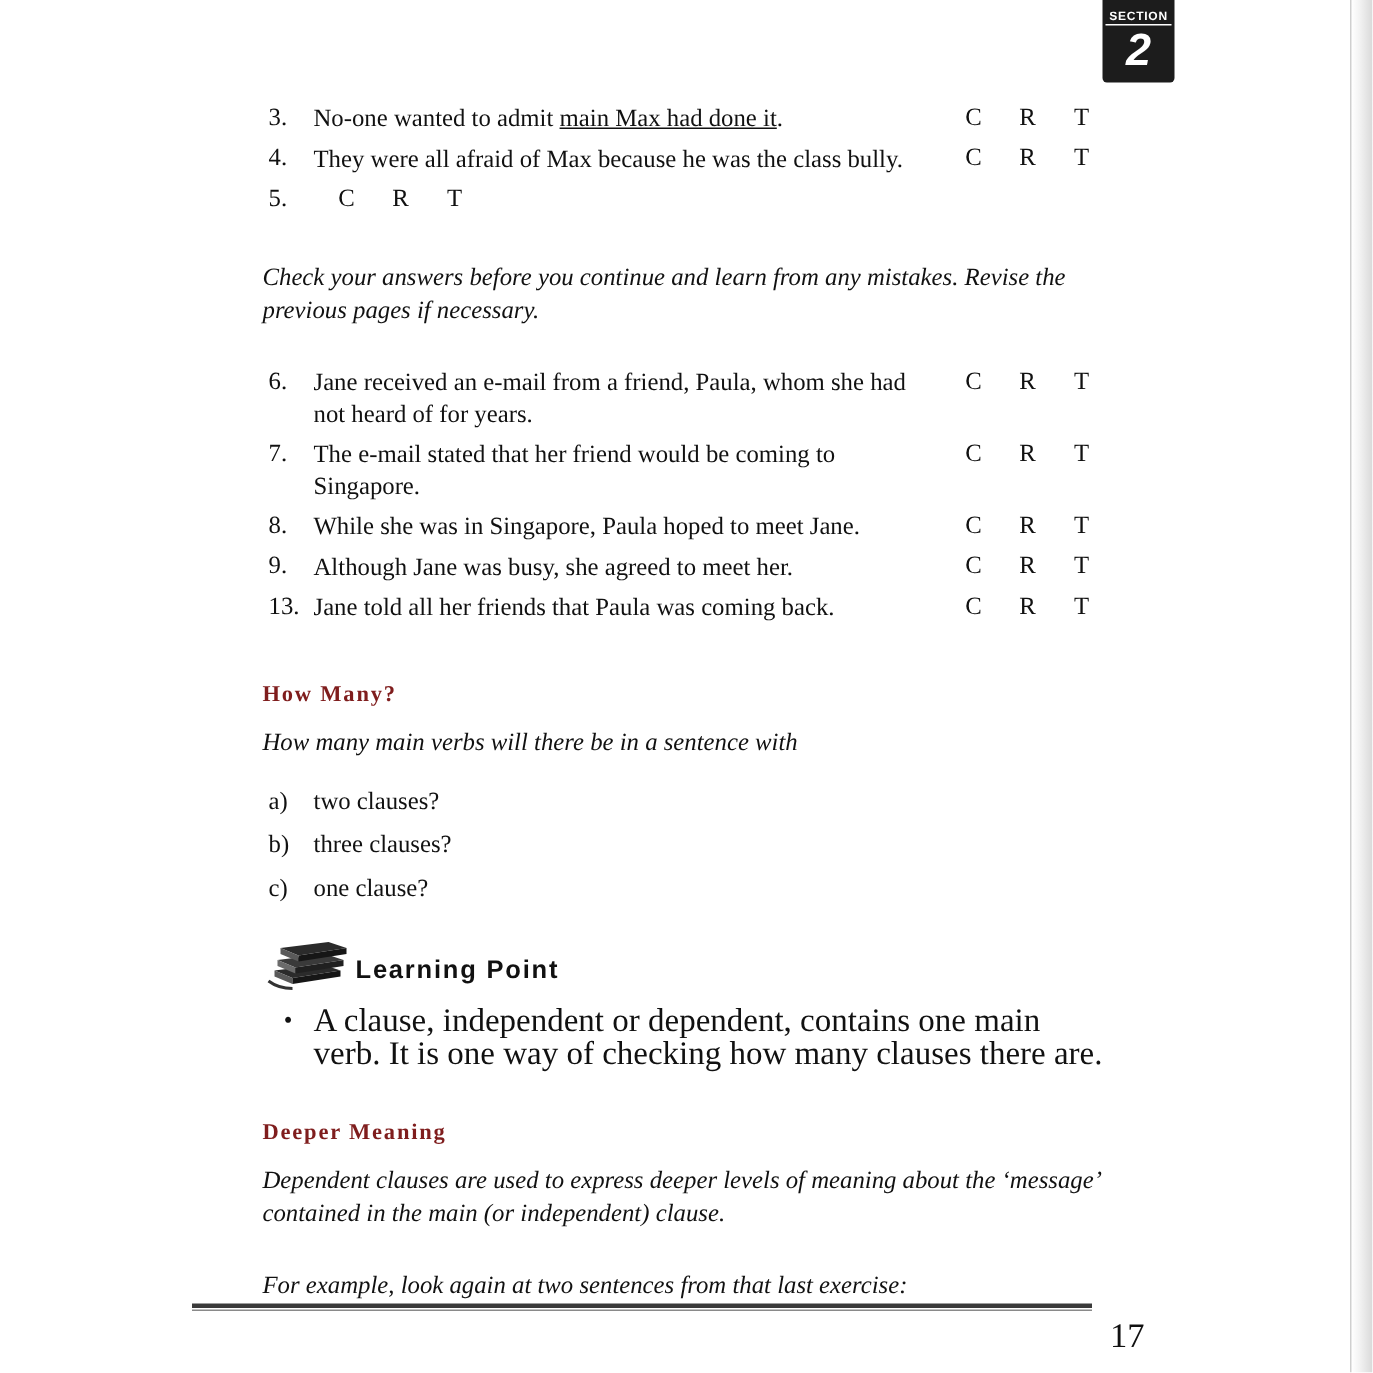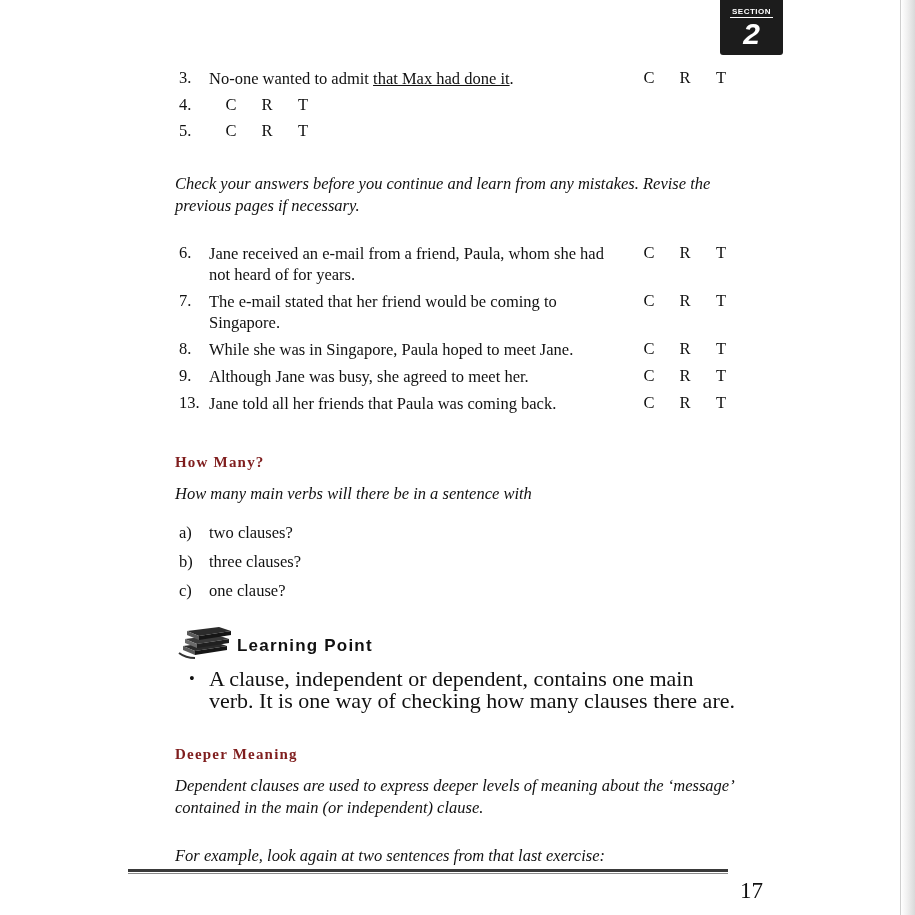--- a/index.html
+++ b/index.html
@@ -32,21 +32,21 @@
     width: 1px;
     height: 915px;
     background: #cfcfcf;
   }
 
   
   .section-tab {
     position: absolute;
     top: 0;
     right: 132px;
-    width: 63px;
+    width: 48px;
     height: 55px;
     background: #1c1c1c;
     color: #ffffff;
     border-radius: 0 0 3px 3px;
     text-align: center;
   }
   .section-tab .sec-label {
     font-family: "Liberation Sans", sans-serif;
     font-size: 8px;
     font-weight: bold;
@@ -216,30 +216,31 @@
 <div class="section-tab">
   <div class="sec-label">SECTION</div>
   <div class="sec-num">2</div>
 </div>
 
 <div class="content">
 
   <div>
     <div class="q-row">
       <div class="q-num">3.</div>
-      <div class="q-text"><span>No-one wanted to admit </span><u>that Max had done it</u><span>.</span></div>
+      <div class="q-text"><span>No-one wanted to admit </span><u>main Max had done it</u><span>.</span></div>
       <div class="q-opts">
         <span>C</span>
         <span>R</span>
         <span>T</span>
       </div>
     </div>
 
     <div class="q-row">
       <div class="q-num">4.</div>
+      <div class="q-text">They were all afraid of Max because he was the class bully.</div>
       <div class="q-opts">
         <span>C</span>
         <span>R</span>
         <span>T</span>
       </div>
     </div>
 
     <div class="q-row">
       <div class="q-num">5.</div>
       <div class="q-opts">

